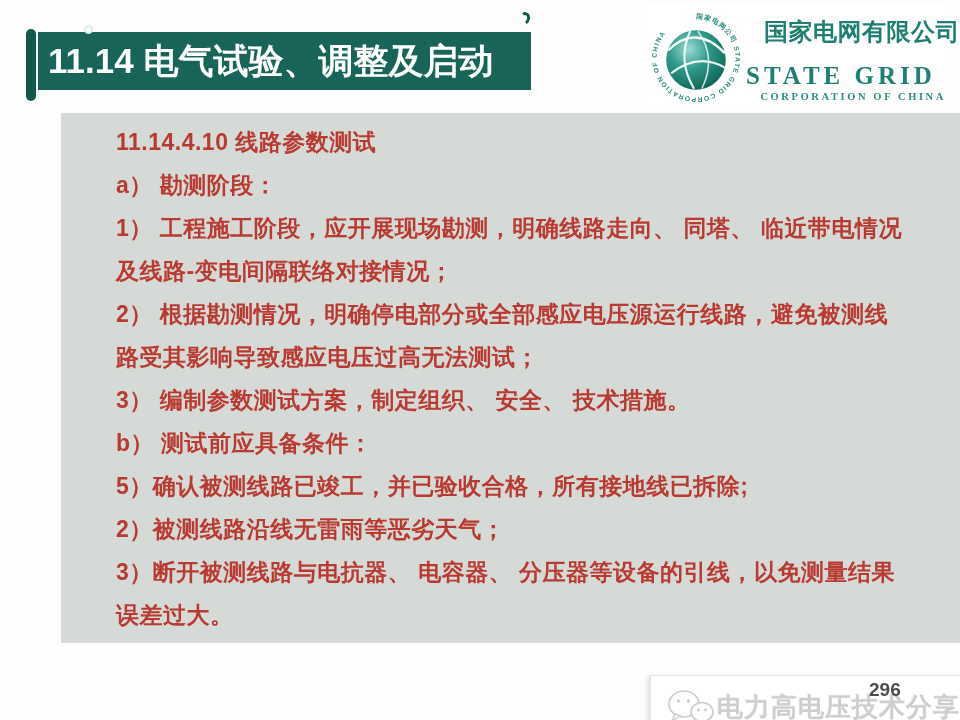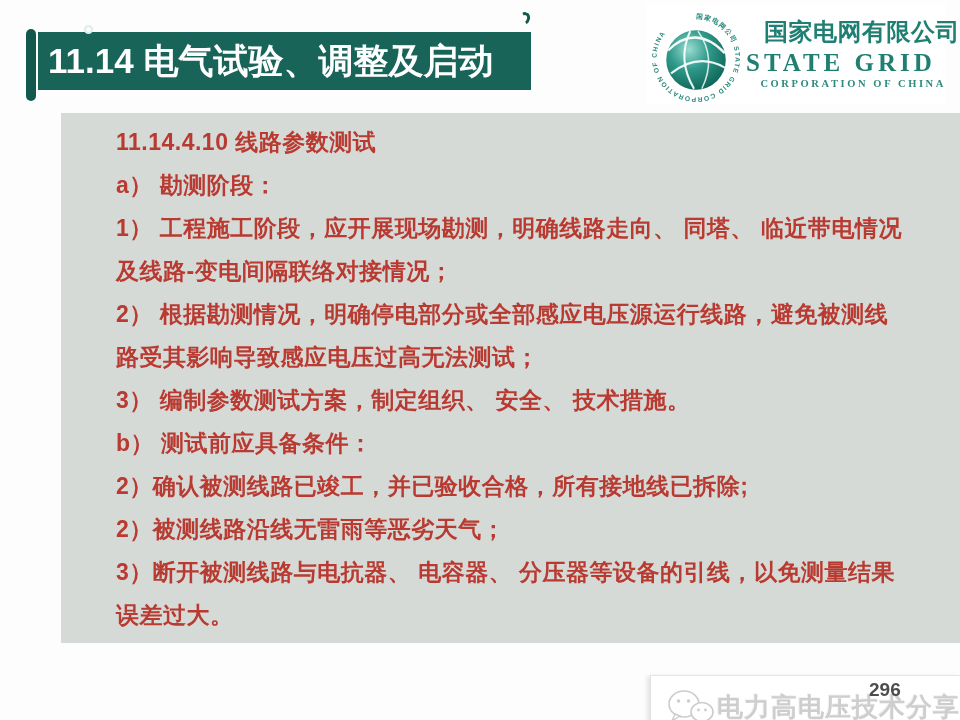--- a/index.html
+++ b/index.html
@@ -41,21 +41,21 @@
   .logo-globe { position:absolute; left:2px; top:6px; }
   .logo-text { position:absolute; left:100px; top:12px; width:200px; }
   .logo-cn {
     font-size:24px; font-weight:bold; color:#1f7f73; letter-spacing:0.5px;
     white-space:nowrap;
     margin-left:18px;
   }
   .logo-en {
     font-family:"Liberation Serif","DejaVu Serif",serif;
     font-size:25px; font-weight:bold; color:#1f7f73; letter-spacing:4px;
-    white-space:nowrap; margin-top:1px;
+    white-space:nowrap; margin-top:14px;
   }
   .logo-sub {
     font-family:"Liberation Serif","DejaVu Serif",serif;
     font-size:10.5px; font-weight:bold; color:#2c8a7e; letter-spacing:2.6px;
     white-space:nowrap; margin-top:1px;text-align:right;
   }
 
   
   .content-panel {
     position:absolute; left:25px; top:113px; width:913px; height:530px;
@@ -131,21 +131,21 @@
 <div class="content-panel">
   <div class="content-text">
     <div class="content-line">11.14.4.10  线路参数测试</div>
     <div class="content-line">a）  勘测阶段：</div>
     <div class="content-line">1）  工程施工阶段，应开展现场勘测，明确线路走向、 同塔、 临近带电情况</div>
     <div class="content-line">及线路-变电间隔联络对接情况；</div>
     <div class="content-line">2）  根据勘测情况，明确停电部分或全部感应电压源运行线路，避免被测线</div>
     <div class="content-line">路受其影响导致感应电压过高无法测试；</div>
     <div class="content-line">3）  编制参数测试方案，制定组织、 安全、 技术措施。</div>
     <div class="content-line">b）  测试前应具备条件：</div>
-    <div class="content-line">2）确认被测线路已竣工，并已验收合格，所有接地线已拆除;</div>
+    <div class="content-line">5）确认被测线路已竣工，并已验收合格，所有接地线已拆除;</div>
     <div class="content-line">2）被测线路沿线无雷雨等恶劣天气；</div>
     <div class="content-line">3）断开被测线路与电抗器、 电容器、 分压器等设备的引线，以免测量结果</div>
     <div class="content-line">误差过大。</div>
   </div>
 </div>
 
 <div class="watermark-box">
   <div class="page-number">296</div>
   <svg class="wechat-icon" width="50" height="42" viewBox="0 0 50 42">
     <ellipse cx="19" cy="17" rx="15" ry="13" fill="#ffffff" stroke="#cccccc" stroke-width="1.6"></ellipse>

